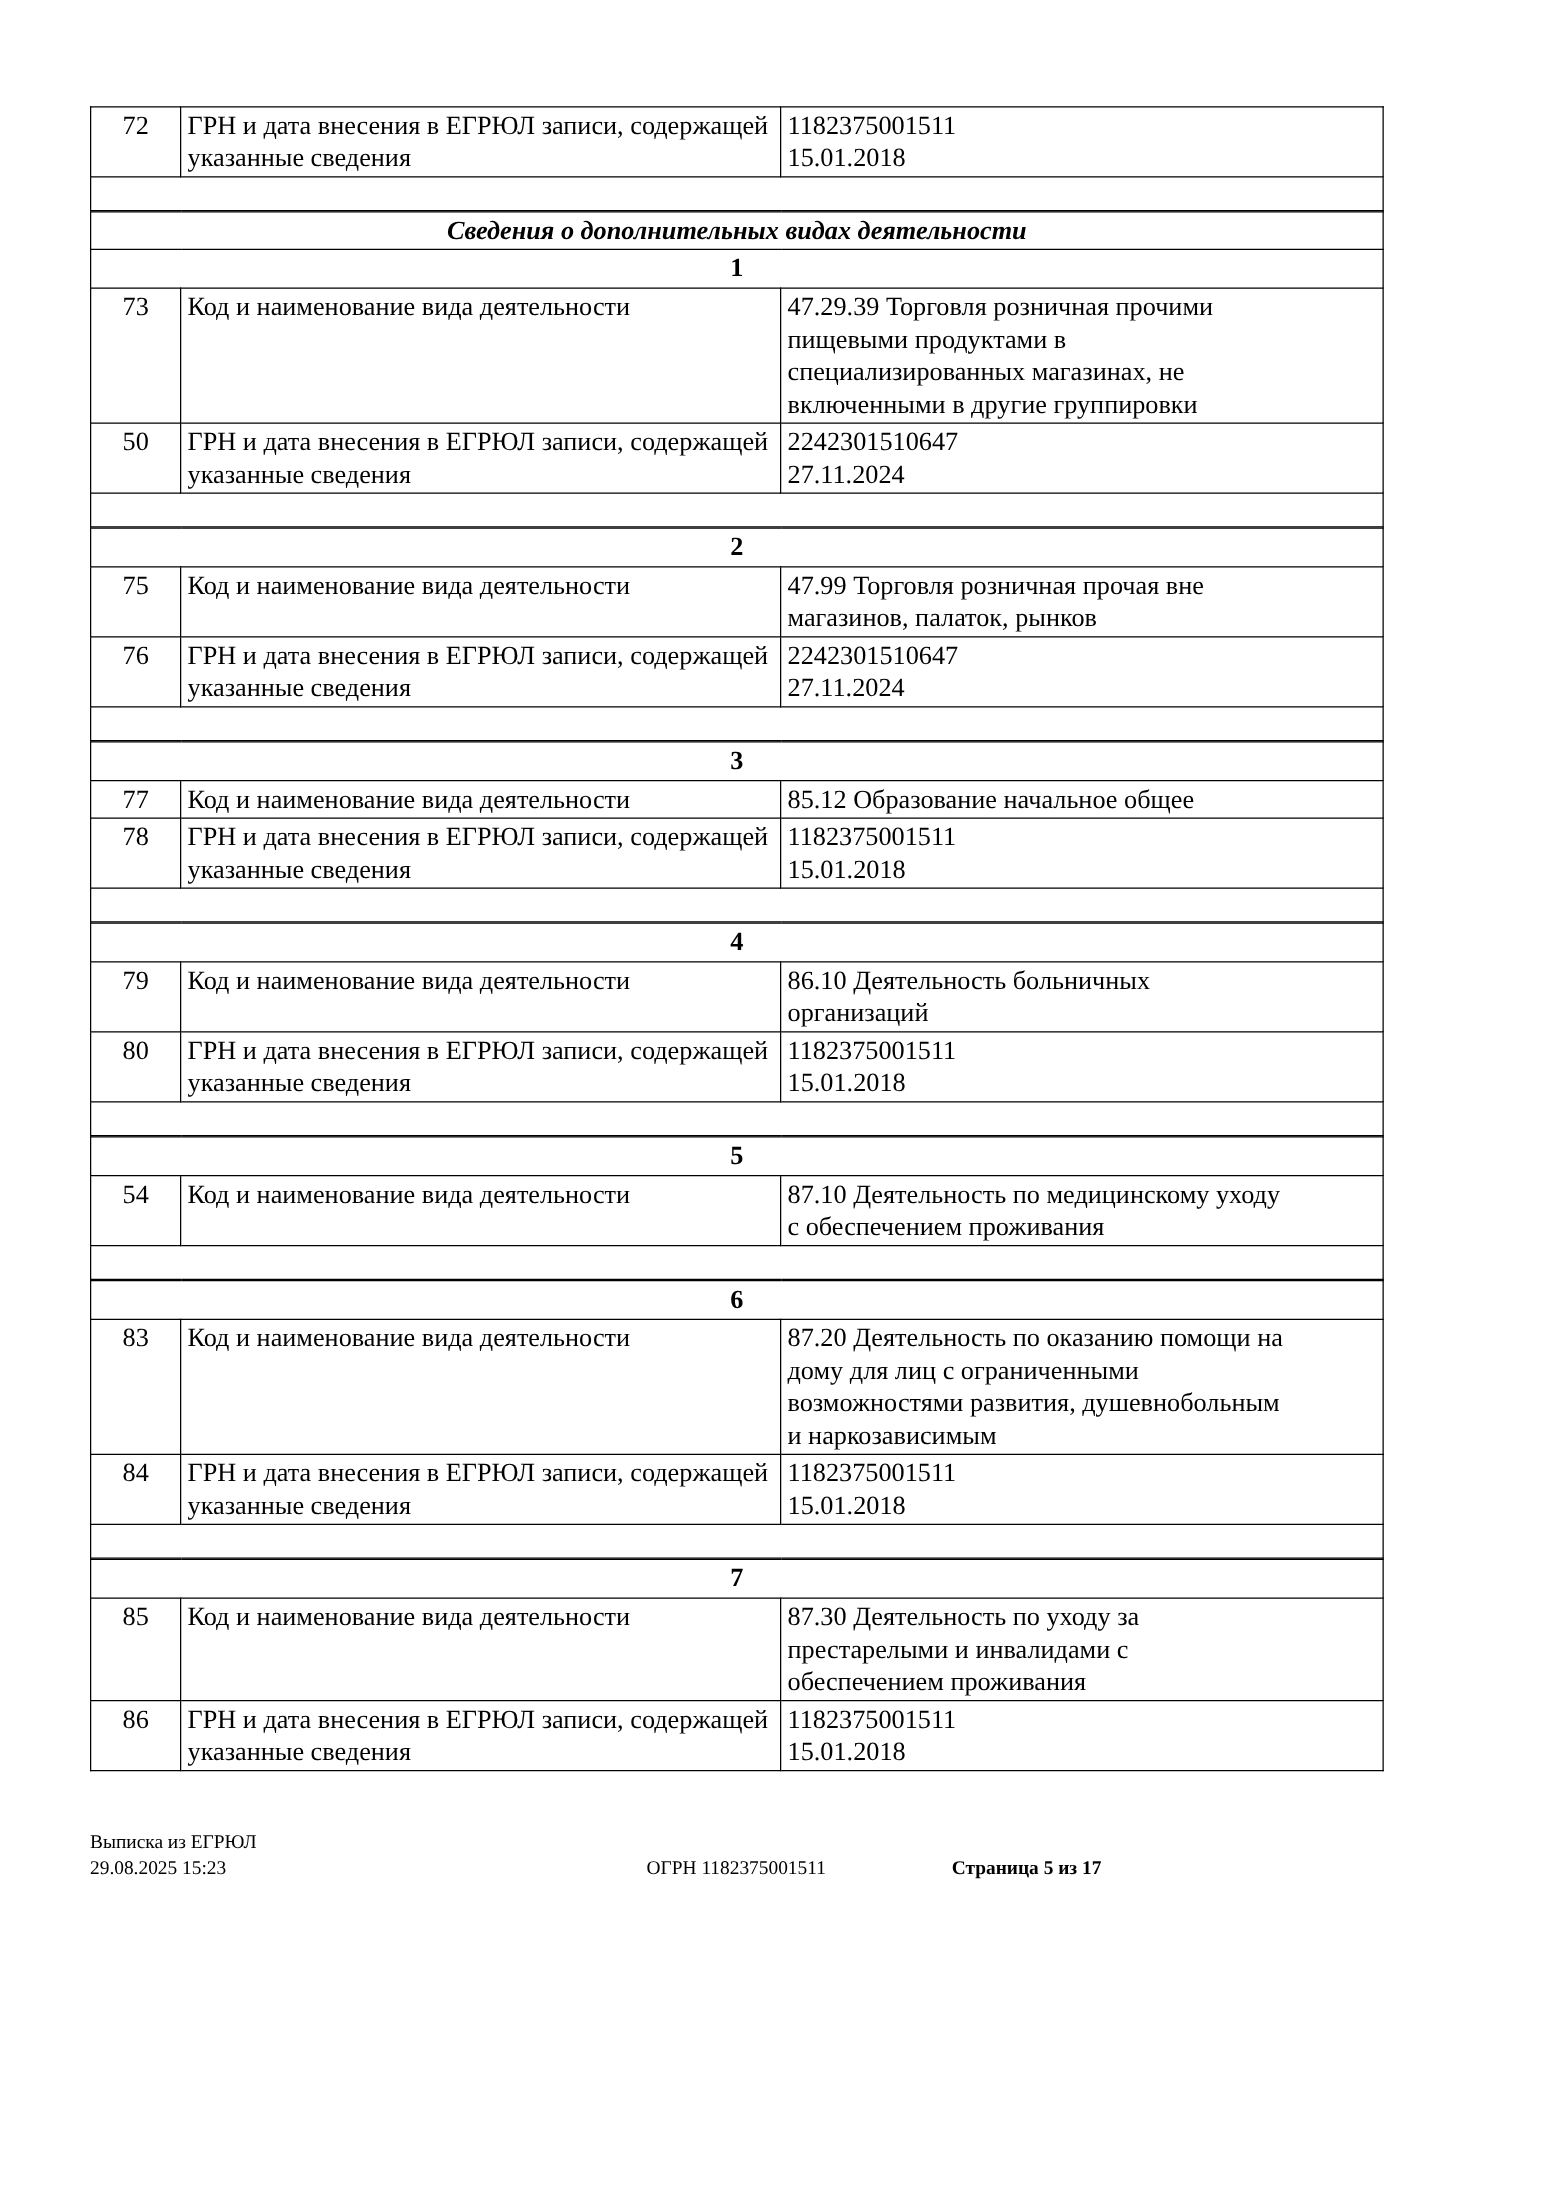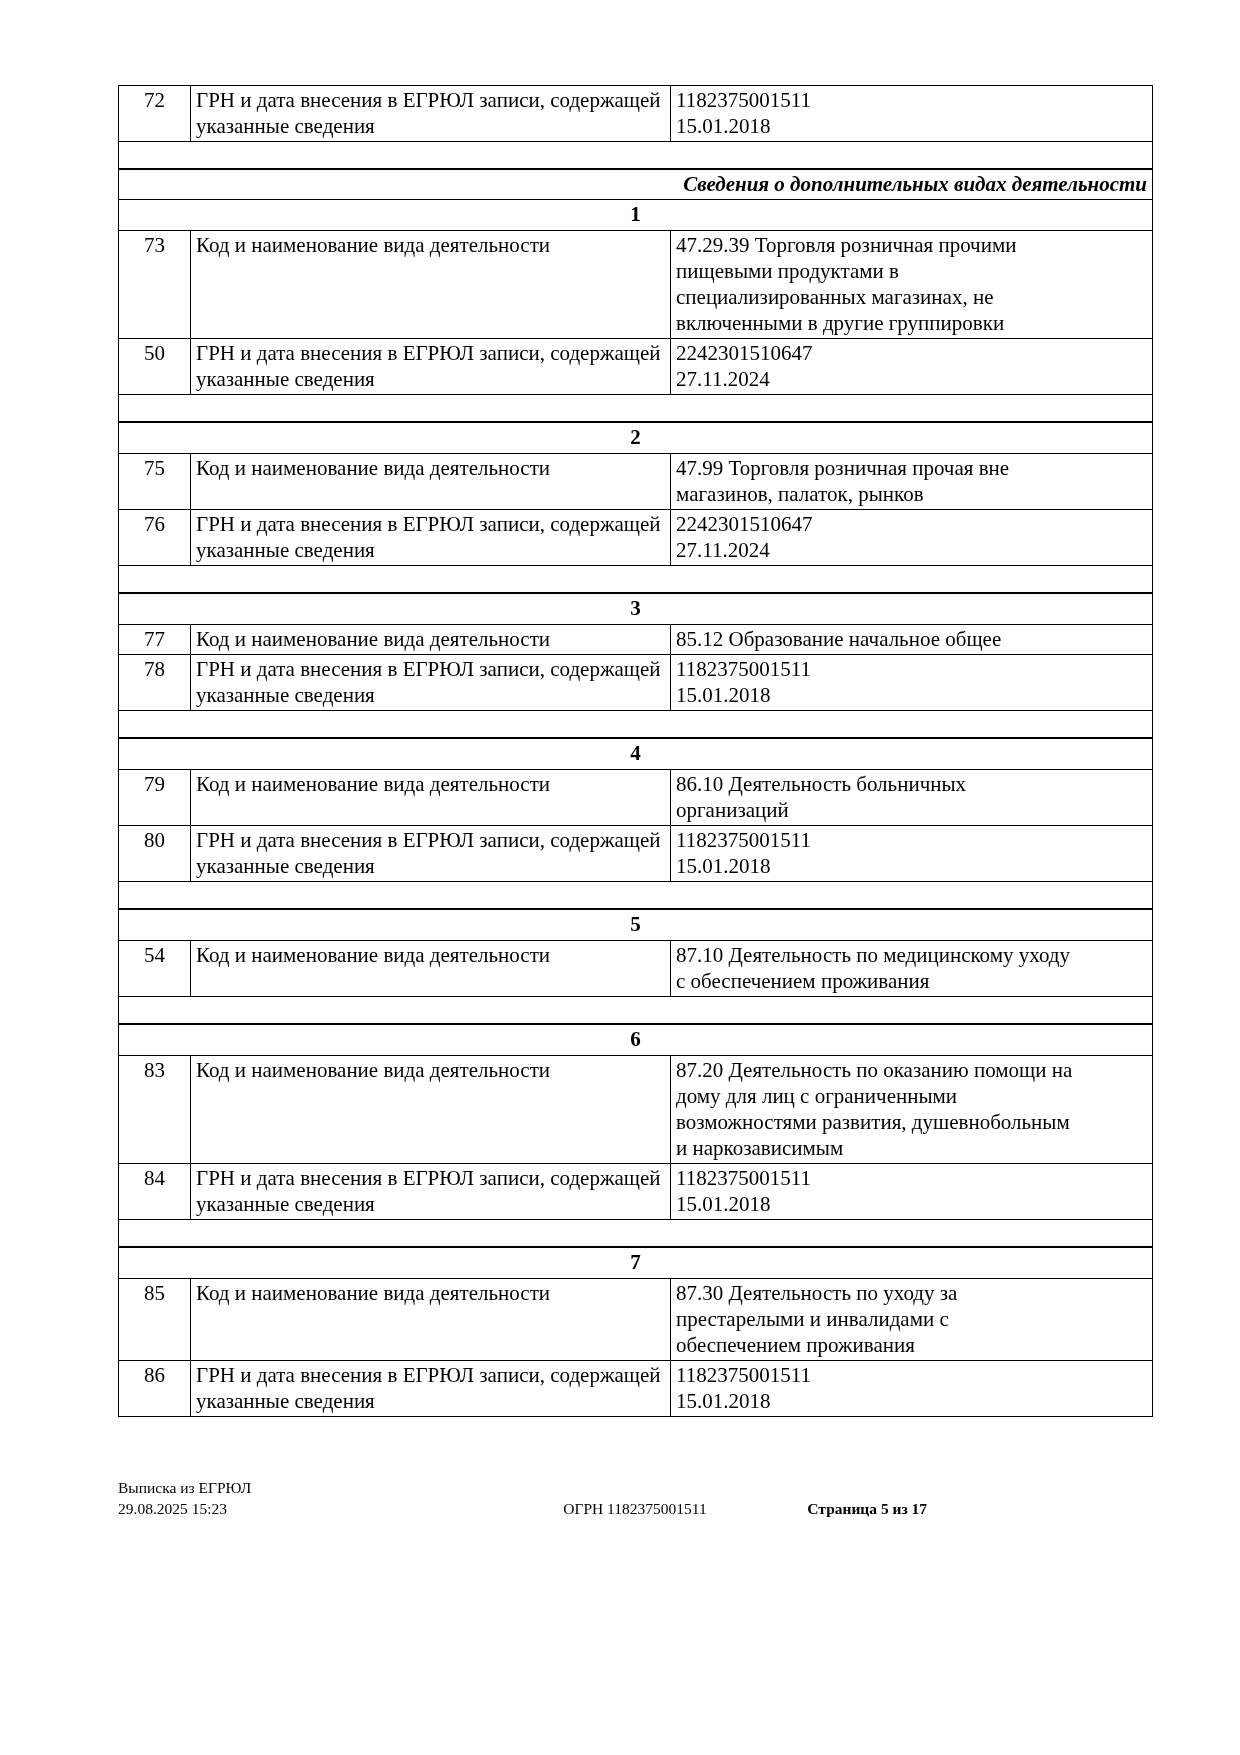--- a/index.html
+++ b/index.html
@@ -14,21 +14,21 @@
     font-family: "Liberation Serif", serif;
     font-size: 21px;
     line-height: 26px;
     color: #000000;
     position: relative;
     overflow: hidden;
   }
   .page {
     box-sizing: border-box;
     width: 1240px;
-    padding: 85px 88px 0 118px;
+    padding: 85px 88px 0 72px;
   }
   table.block {
     border-collapse: collapse;
     table-layout: fixed;
     width: 1034px;
     margin: 0;
   }
   table.block td {
     border: 1.5px solid #000000;
     vertical-align: top;
@@ -37,21 +37,21 @@
   }
   td.c-num {
     text-align: center;
     padding-left: 1px;
     padding-right: 1px;
   }
   td.c-value {
     white-space: pre-line;
   }
   td.sec-title {
-    text-align: right;
+    text-align: center;
     font-weight: bold;
     font-style: italic;
     height: 26px;
   }
   td.sec-sub {
     text-align: center;
     font-style: italic;
     height: 28px;
   }
   td.idx {
@@ -60,21 +60,21 @@
     height: 27px;
   }
   tr.spacer-row td {
     height: 26px;
     padding: 0;
   }
   .gap-small { margin-bottom: 4px; }
   .gap { margin-bottom: 20px; }
   .footer {
     width: 1034px;
-    margin-top: 60px;
+    margin-top: 46px;
     display: flex;
     justify-content: space-between;
     align-items: flex-end;
     font-size: 15.5px;
     line-height: 21px;
   }
   .footer .f-left { text-align: left; flex: 1; }
   .footer .f-center { text-align: center; flex: 1; }
   .footer .f-right { text-align: left; flex: 1; font-weight: bold; }
 </style>

